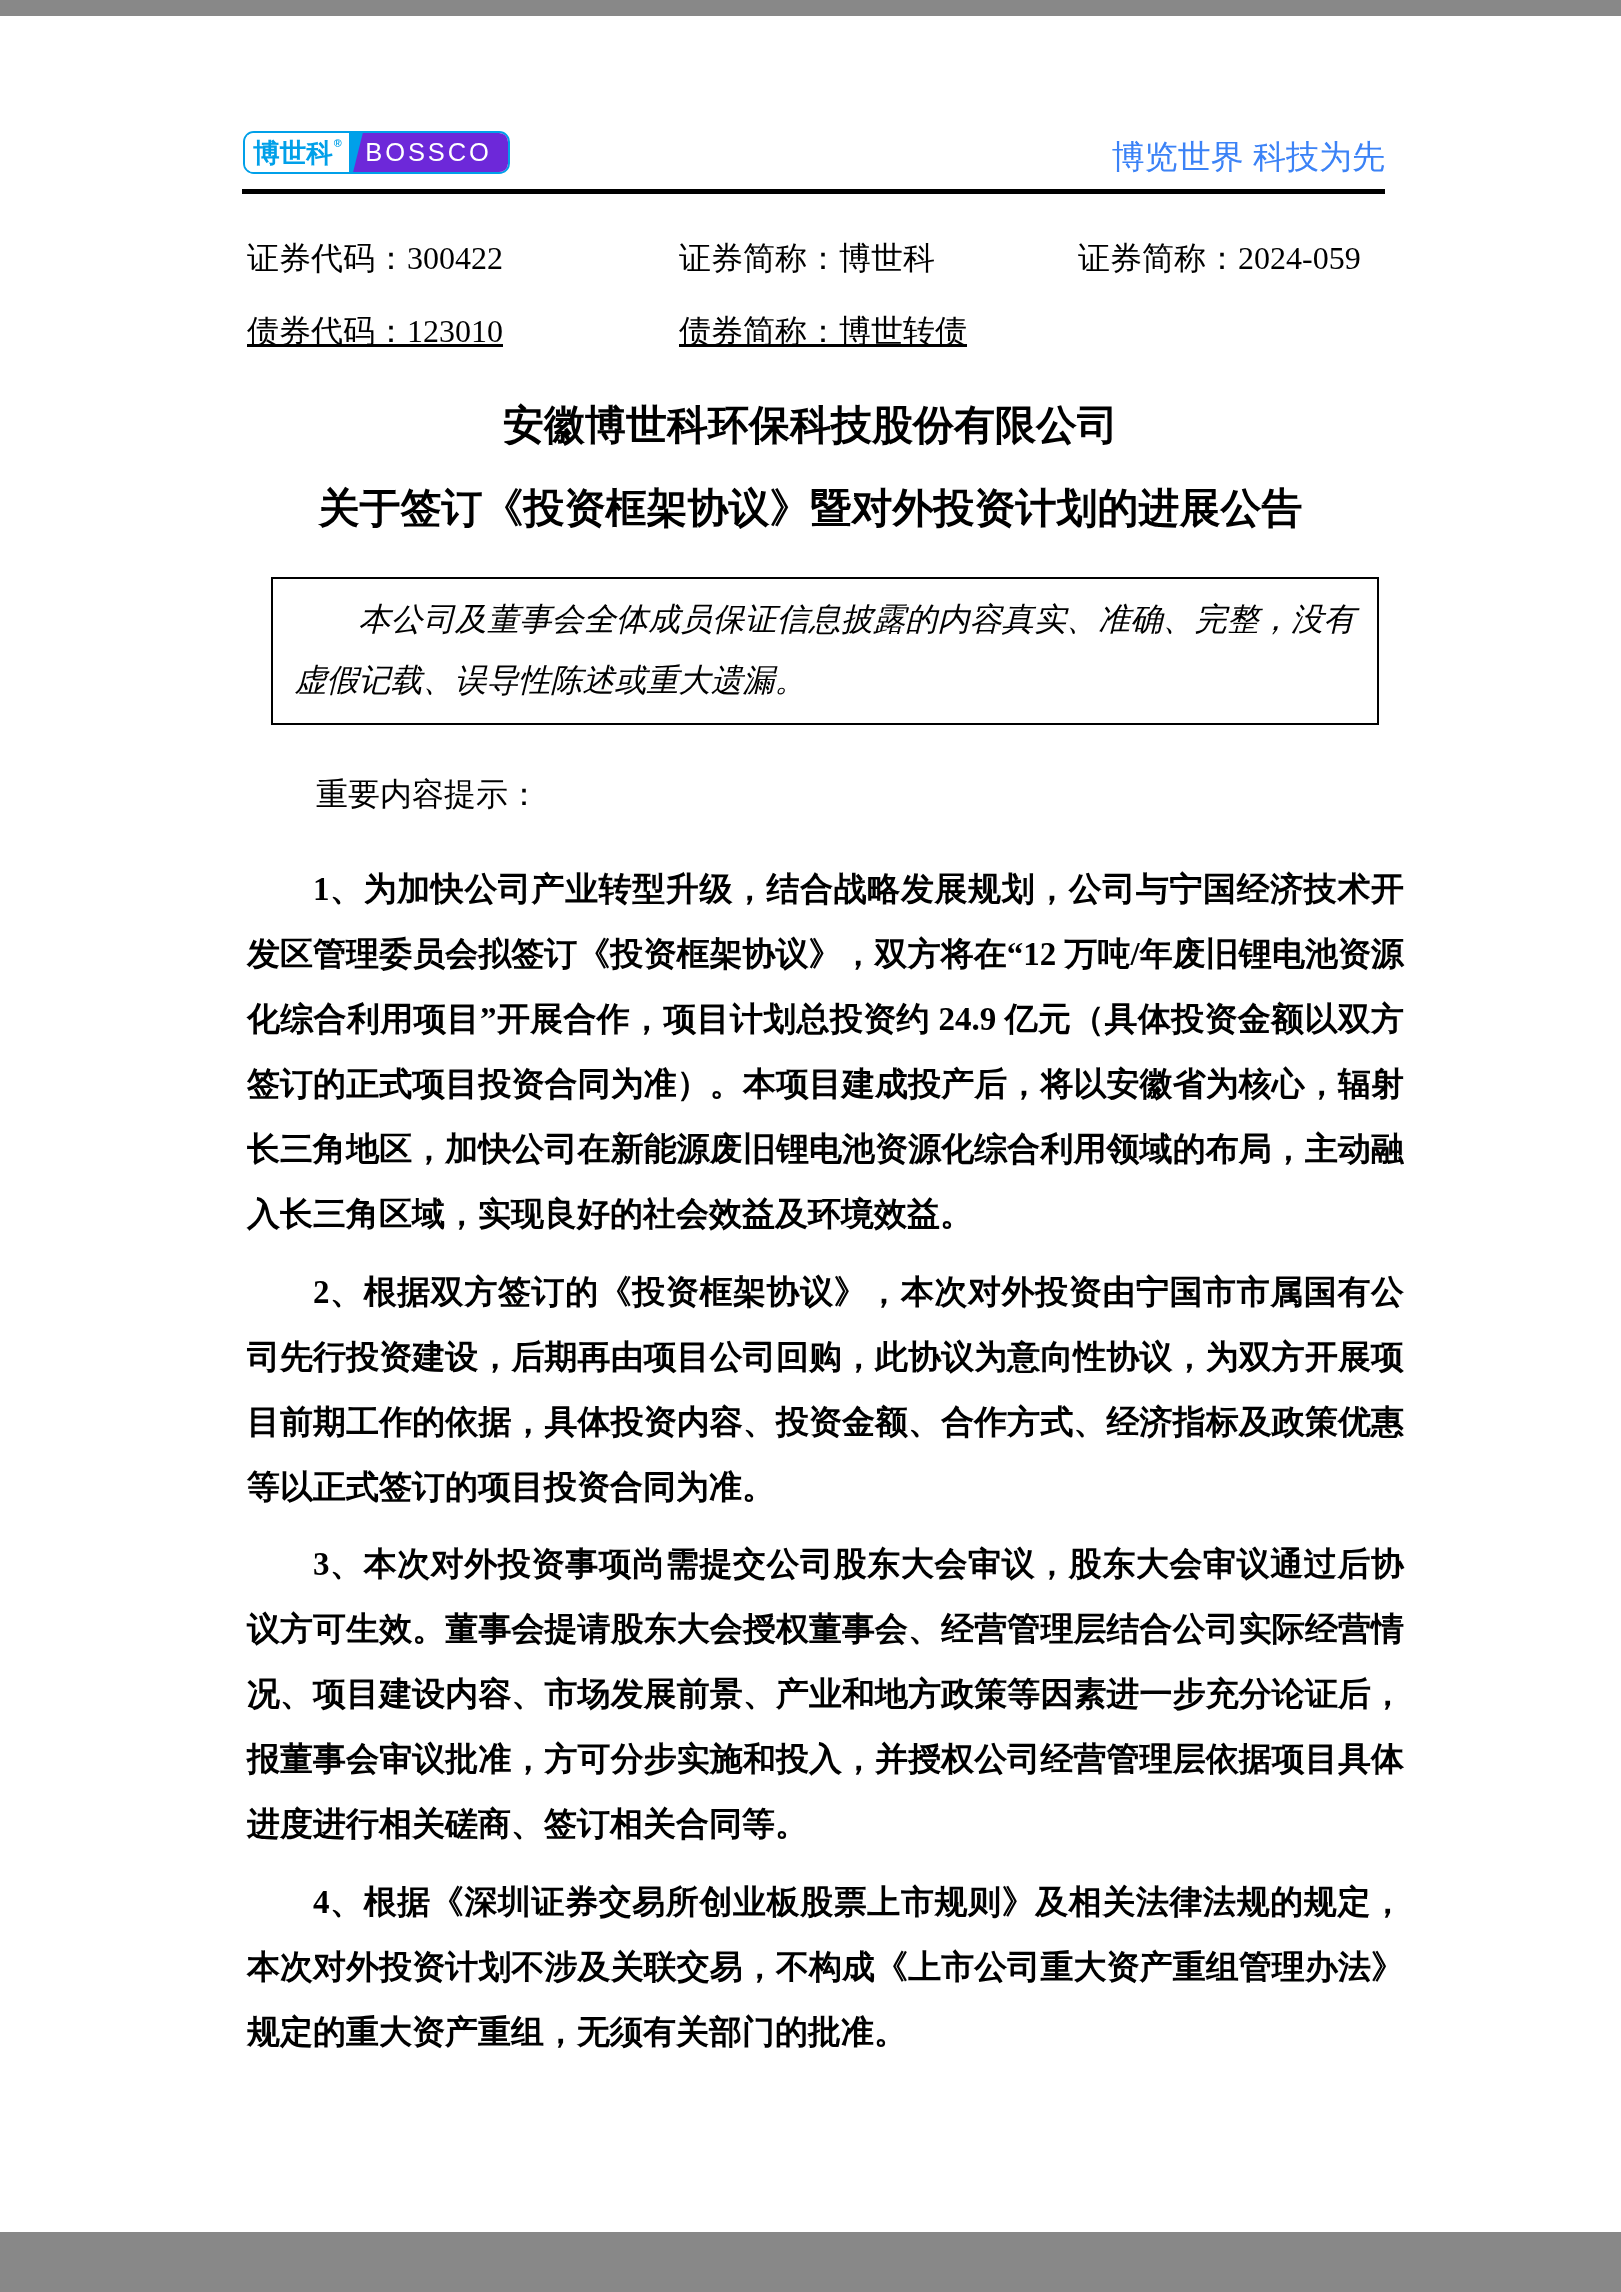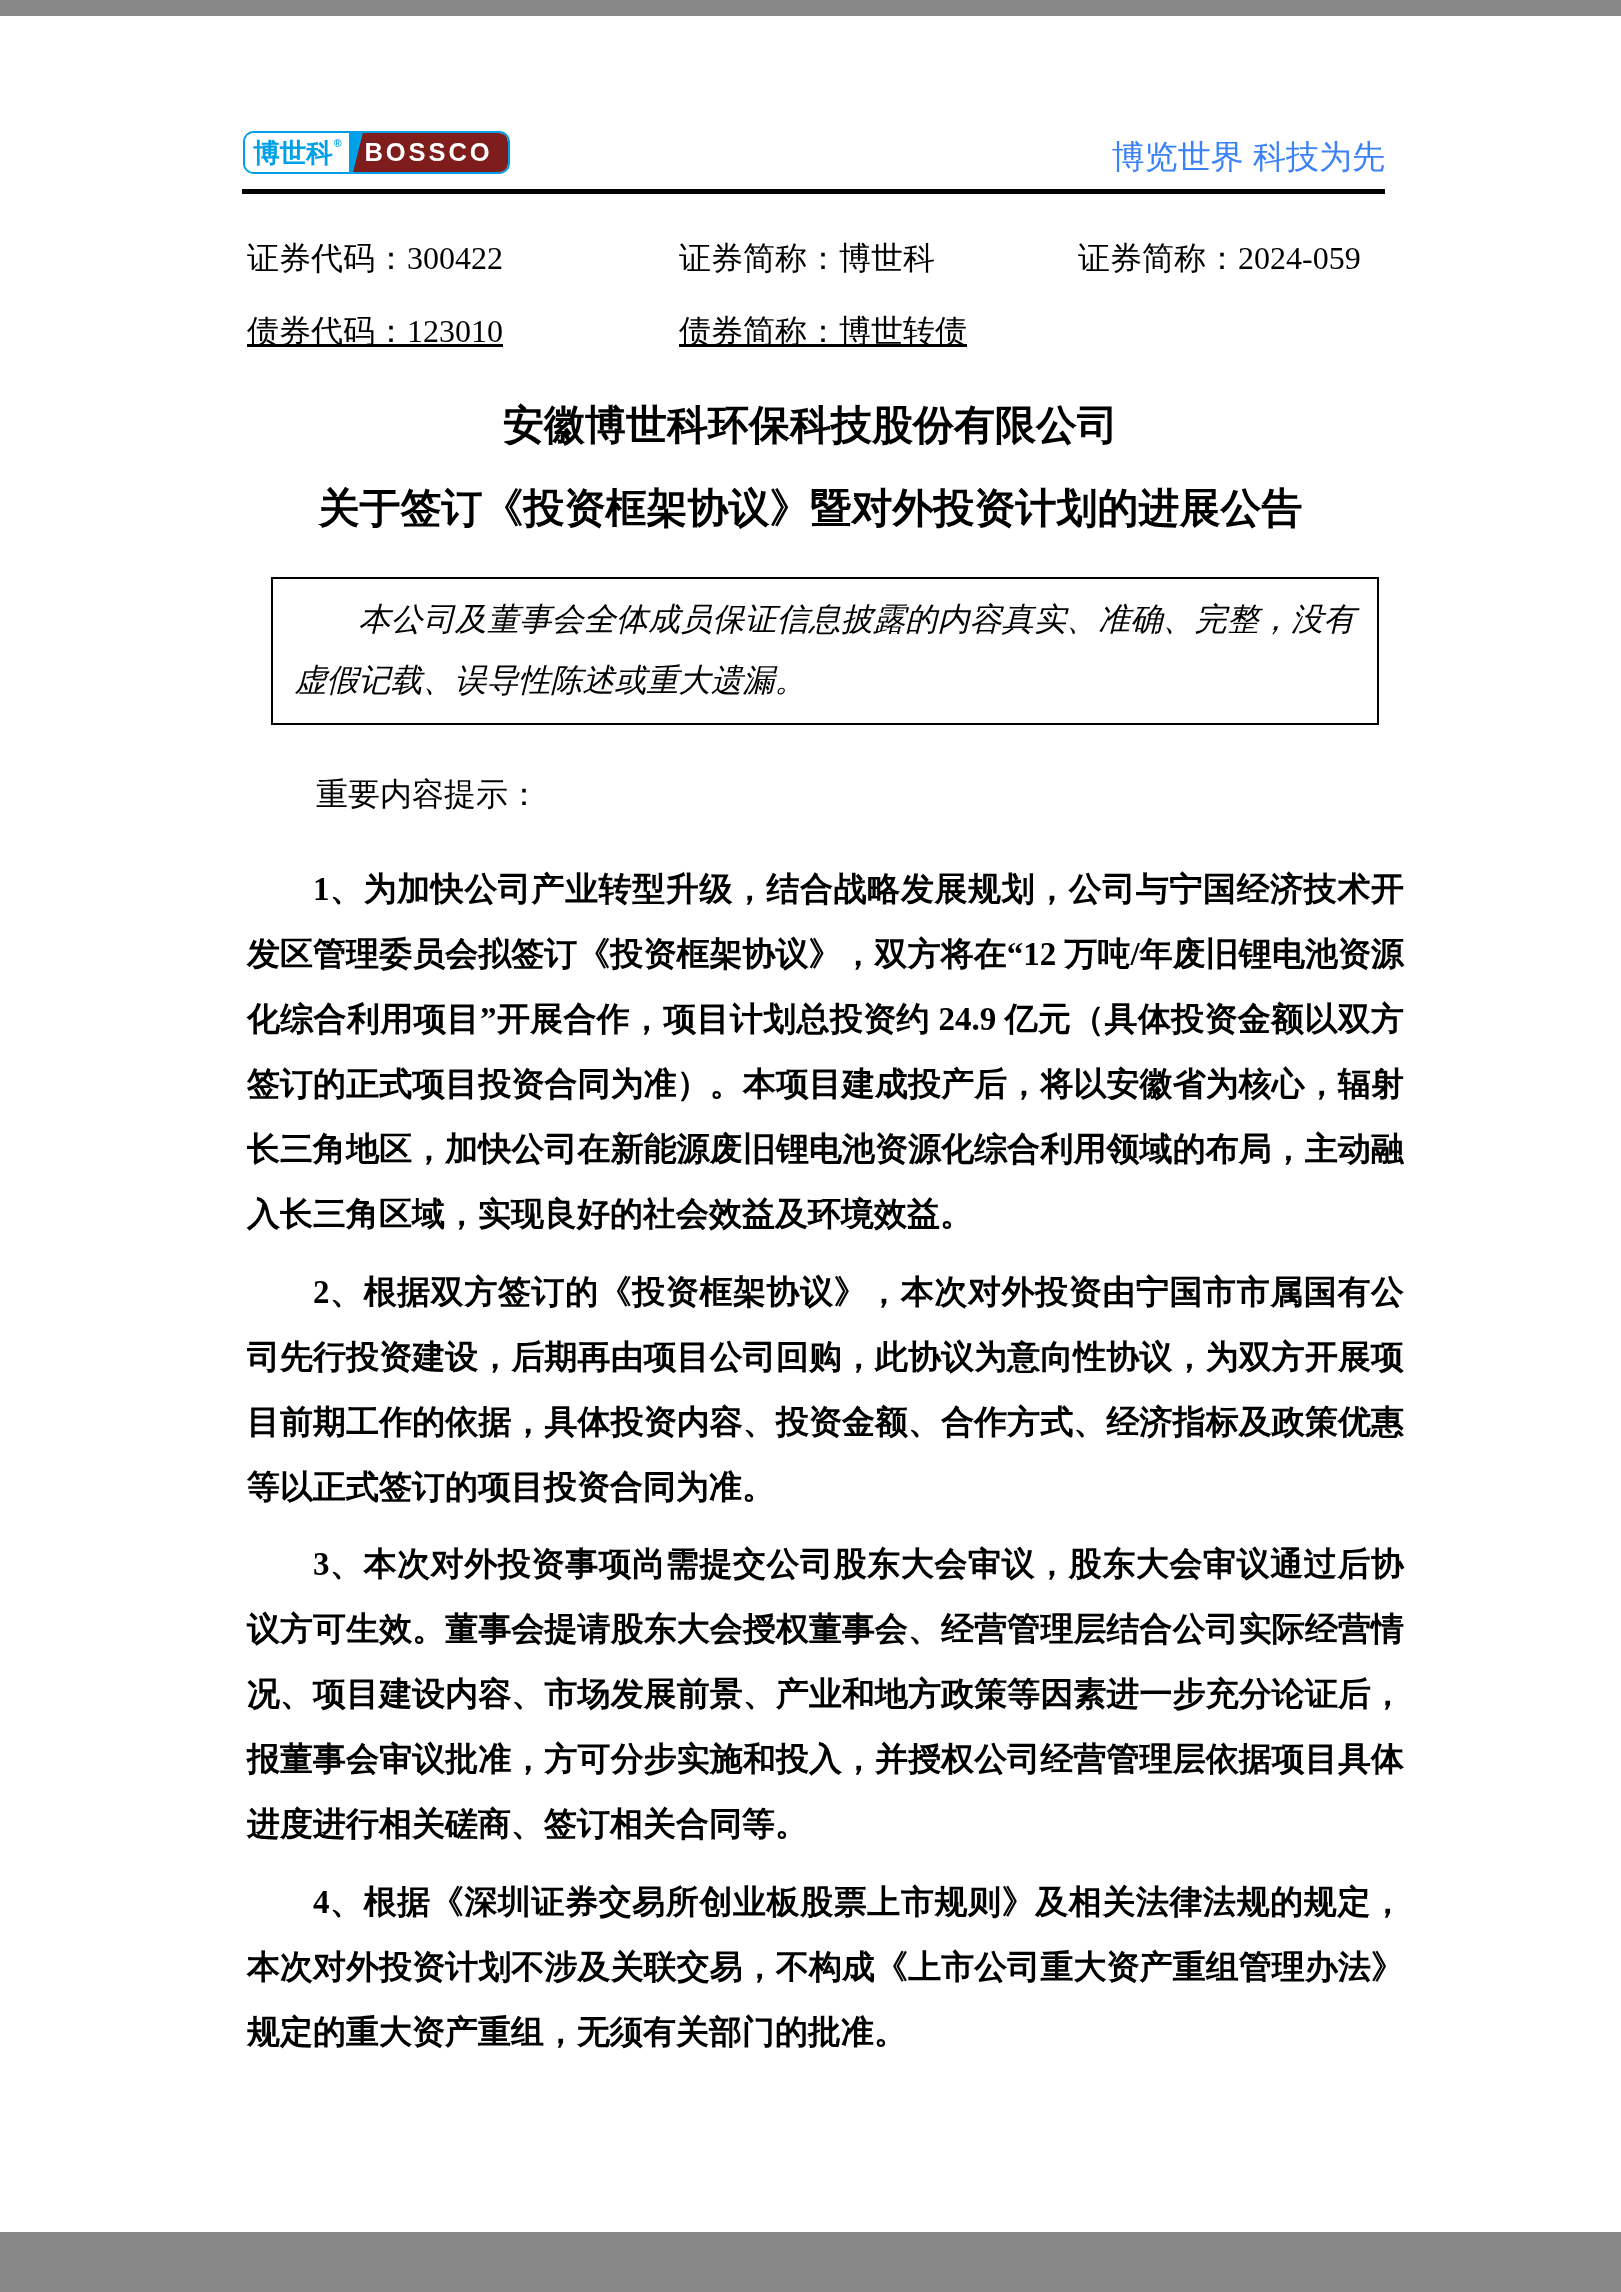--- a/index.html
+++ b/index.html
@@ -30,23 +30,23 @@
     display:flex; align-items:center; justify-content:center;
     color:#00A0E9; font-weight:bold; font-size:26.5px;
     position:relative; z-index:2; background:#fff;
   }
   .logo-reg {
     font-size:10.8px; vertical-align:top; line-height:9.8px;
     position:relative; top:-8.8px; left:1px;
   }
   .logo-en {
     flex:1 1 auto;
-    background:#7f1d1d; color:#fff;
+    background:#6d28d9; color:#fff;
     display:flex; align-items:center; justify-content:center;
-    font-weight:bold; font-size:25.5px; letter-spacing:2.9px;
+    font-weight:normal; font-size:25.5px; letter-spacing:2.9px;
     position:relative;
   }
   .logo-en::before {
     content:""; position:absolute; left:-8.8px; top:-3.9px; bottom:-3.9px;
     width:17.6px; background:#00A0E9; transform:skewX(-14deg);
   }
   .logo-en span { position:relative; }
 
   .slogan {
     position:absolute; top:122px; right:236px;

